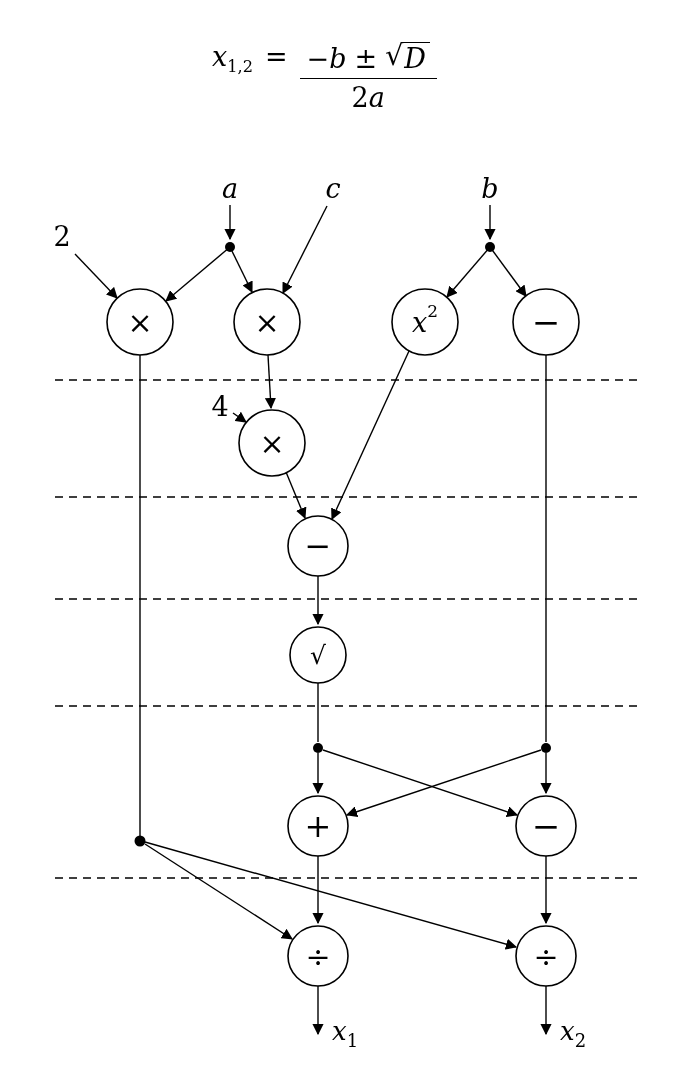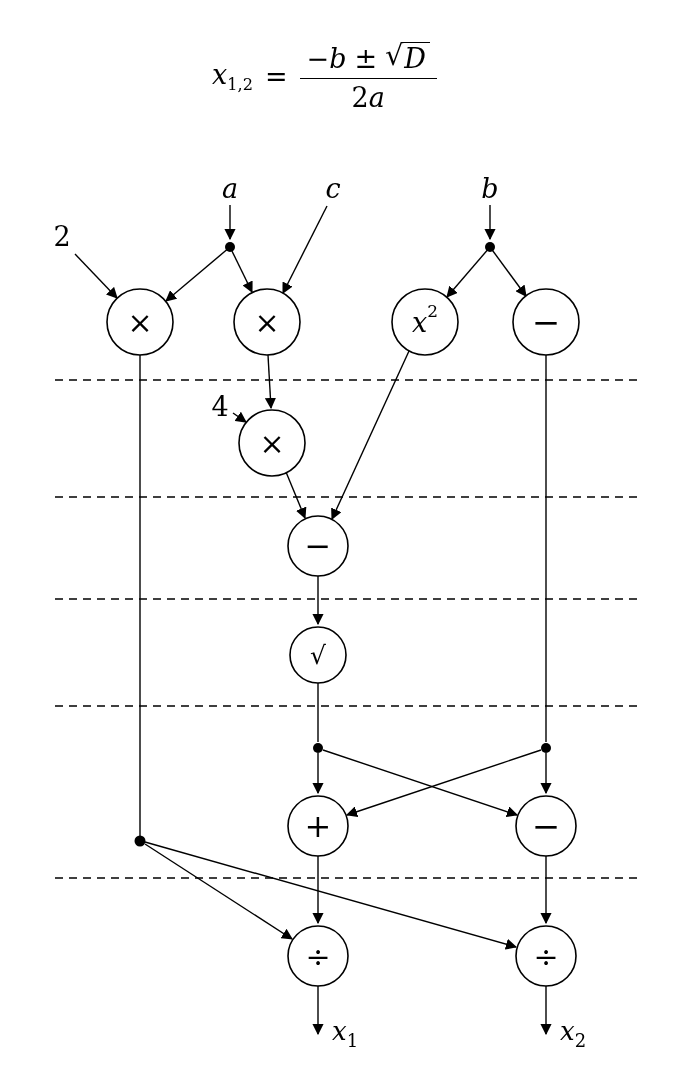--- a/index.html
+++ b/index.html
@@ -8,21 +8,21 @@
     background: #ffffff;
     position: relative;
     font-family: "DejaVu Serif", serif;
     color: #000;
     overflow: hidden;
   }
   .formula {
     position: absolute;
     top: 42px; left: 212px;
     display: flex;
-    align-items: center;
+    align-items: flex-start;
     font-size: 27px;
     line-height: 1.1;
   }
   .formula .var { font-style: italic; }
   .formula sub { font-size: 0.6em; font-style: normal; }
   .eq { margin: 0 12px; }
   .frac { display: inline-flex; flex-direction: column; align-items: center; }
   .num { display: inline-flex; align-items: flex-end; padding: 0 7px 4px 7px; }
   .bar { border-top: 1.8px solid #000; align-self: stretch; height: 0; }
   .den { padding-top: 4px; }

